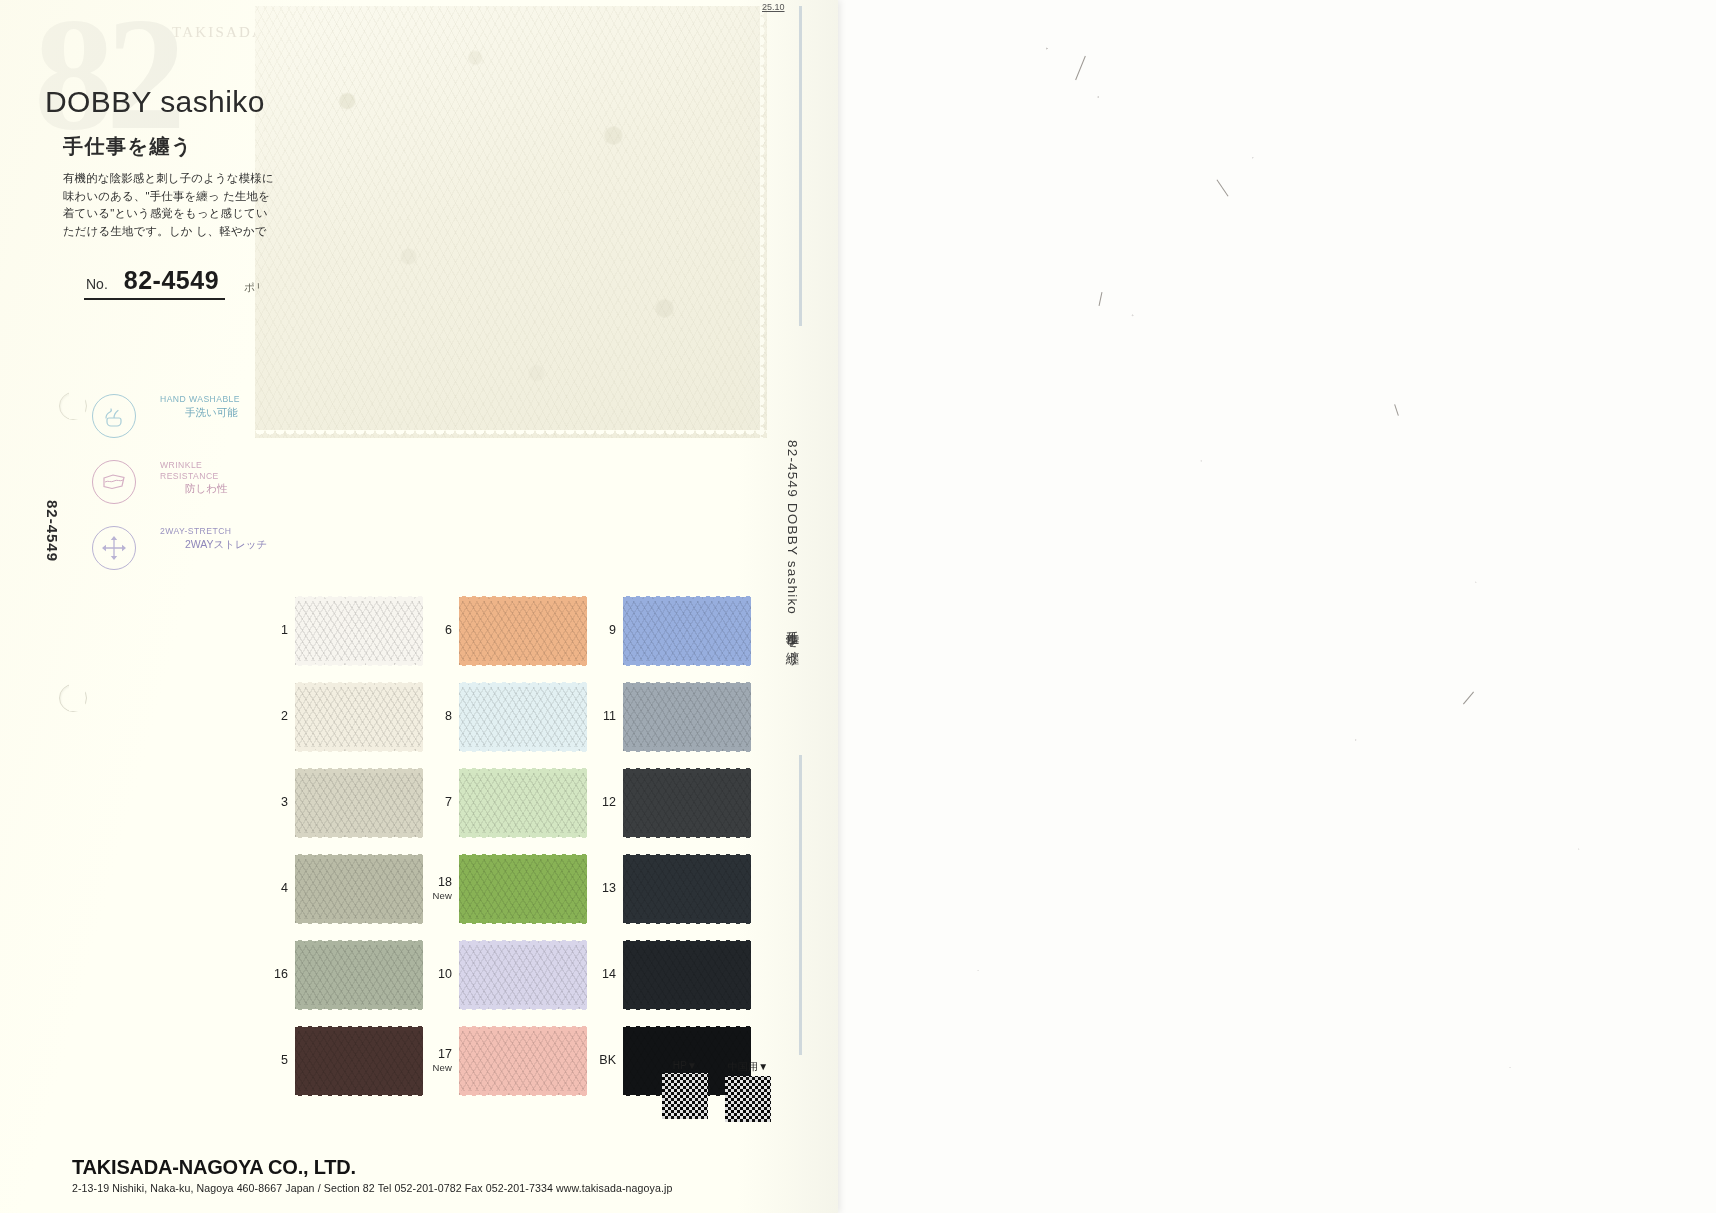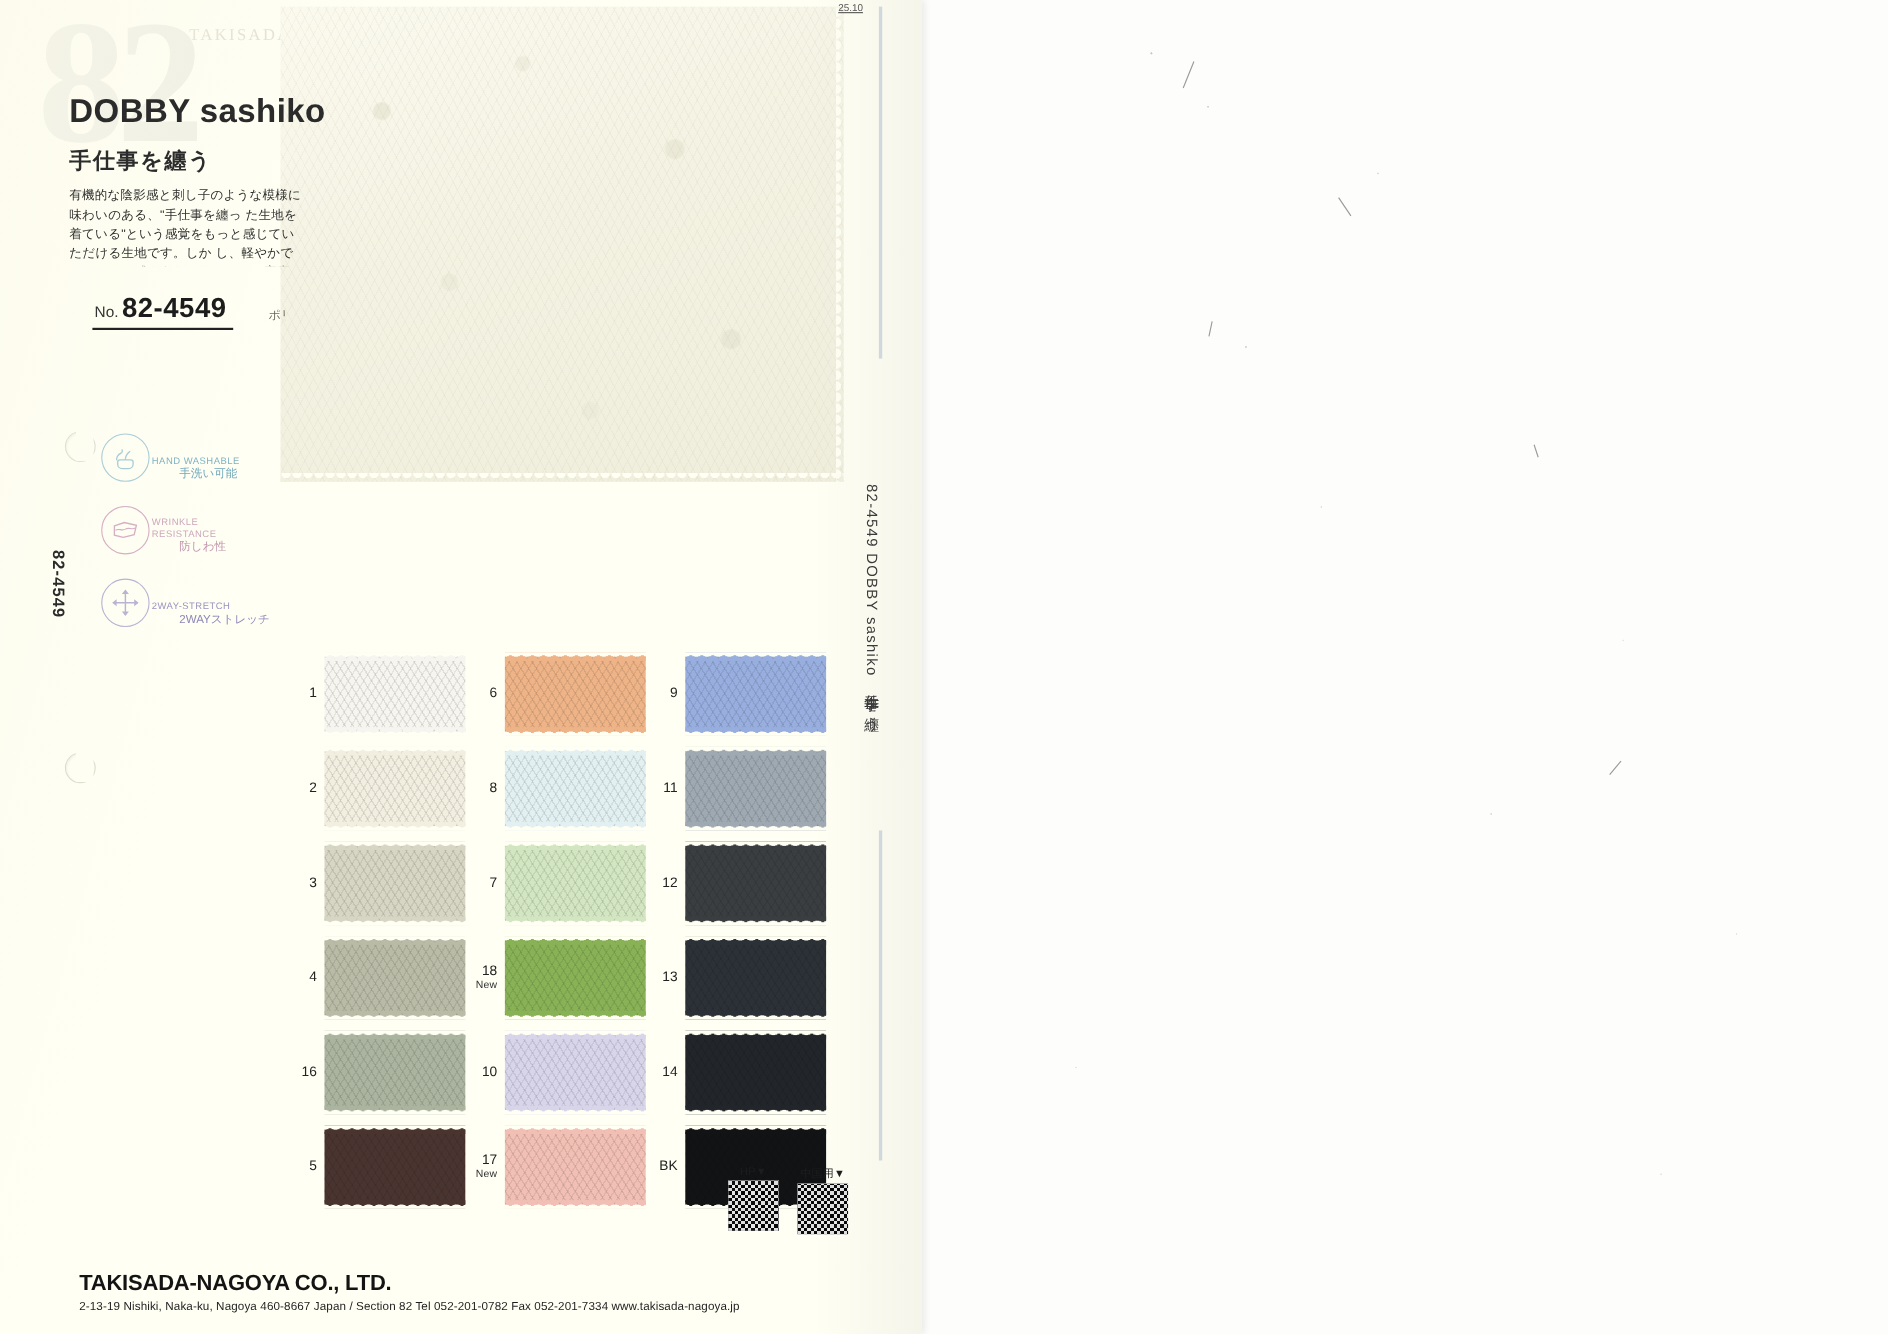--- a/index.html
+++ b/index.html
@@ -90,22 +90,22 @@
     background-size:9px 10px;
   }
   .scallop-h{
     position:absolute;height:9px;
     background-image:repeating-radial-gradient(circle at 5px 0, #fffff4 0 4.5px, transparent 4.6px 10px);
     background-size:10px 9px;
   }
 
   
   #title{
-    position:absolute;left:63px;top:85px;
-    font-size:30px;font-weight:700;color:#2b2b2b;
+    position:absolute;left:45px;top:85px;
+    font-size:30px;font-weight:400;color:#2b2b2b;
     letter-spacing:.4px;white-space:nowrap;
     z-index:5;
   }
   #subtitle{
     position:absolute;left:63px;top:133px;
     font-size:20px;font-weight:700;color:#2c2c2c;
     letter-spacing:1.5px;z-index:5;
   }
   #desc{
     position:absolute;left:63px;top:170px;
@@ -113,21 +113,21 @@
     font-size:11.4px;line-height:17.5px;color:#2f2f2f;
     letter-spacing:.2px;z-index:5;
     overflow:hidden;height:72px;
   }
 
   
   #prodno{
     position:absolute;left:84px;top:266px;z-index:5;
     border-bottom:2px solid #222;
     padding:0 6px 3px 2px;
-    display:flex;align-items:baseline;gap:3px;
+    display:flex;align-items:baseline;gap:16px;
   }
   #prodno .nolabel{font-size:14px;color:#333;}
   #prodno .noval{font-size:25px;font-weight:700;color:#1c1c1c;letter-spacing:.5px;}
 
   
   #composition{
     position:absolute;left:244px;top:278px;z-index:6;
     font-size:11px;line-height:19px;color:#6b6b5e;
     width:16px;overflow:hidden;white-space:nowrap;
   }
@@ -143,21 +143,21 @@
   #punch2{left:59px;top:684px;}
   .punch-mask{position:absolute;width:16px;height:28px;background:#fffff4;}
   #pm1{left:69px;top:391px;}
   #pm2{left:69px;top:683px;}
 
   
   #care{
     position:absolute;left:92px;top:394px;z-index:5;
     display:flex;flex-direction:column;gap:22px;
   }
-  .care-row{display:flex;align-items:flex-end;gap:2px;}
+  .care-row{display:flex;align-items:flex-start;gap:24px;}
   .care-badge{
     width:42px;height:42px;border-radius:50%;
     display:flex;align-items:center;justify-content:center;
     position:relative;flex:none;
   }
   .care-badge.wash{border:1.6px solid #a8cdd8;}
   .care-badge.wrinkle{border:1.6px solid #d5afc4;}
   .care-badge.stretch{border:1.6px solid #b9b3d4;}
   .care-txt .en{font-size:8.6px;letter-spacing:.45px;line-height:10.5px;}
   .care-txt .jp{font-size:10.5px;line-height:13px;margin-top:1px;margin-left:25px;}

